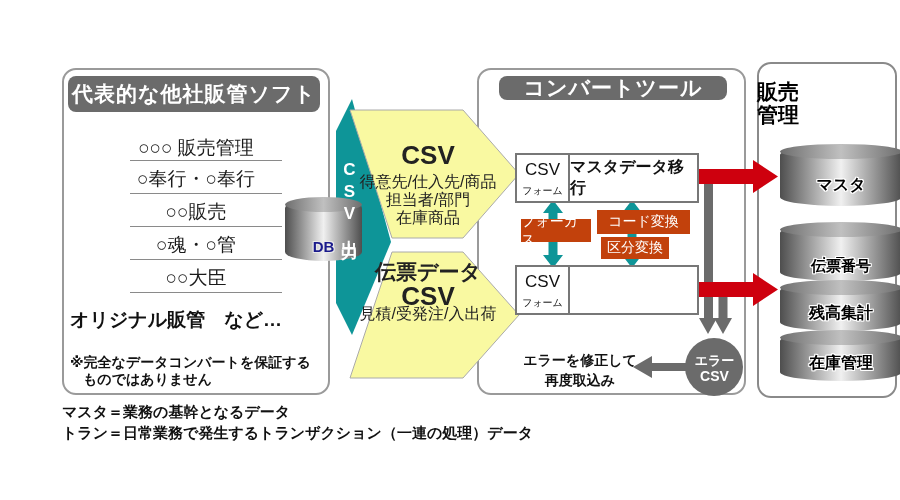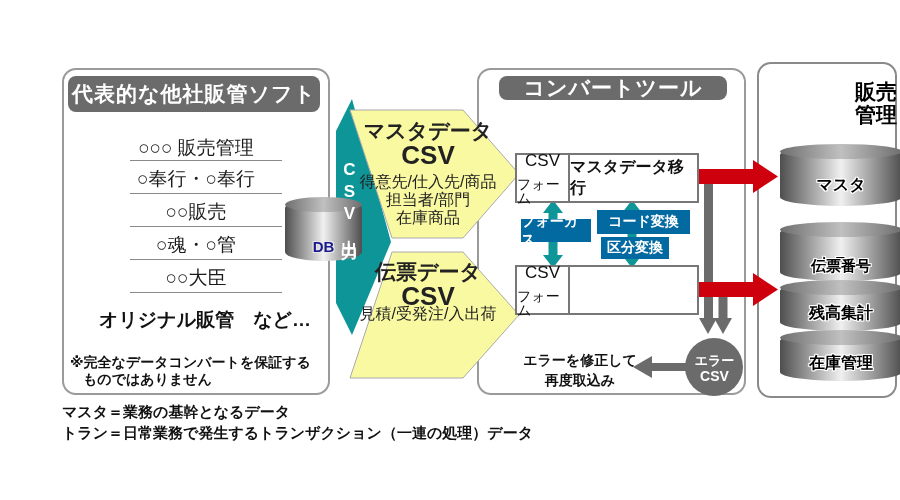--- a/index.html
+++ b/index.html
@@ -11,21 +11,21 @@
   #convert-box{left:477px;top:68px;width:269px;height:327px;}
   #right-box{left:757px;top:62px;width:140px;height:336px;border-color:#8a8a8a;}
   
   .hdr{position:absolute;background:#6b6b6b;border-radius:8px;color:#fff;font-weight:bold;
        display:flex;align-items:center;justify-content:center;letter-spacing:1px;}
   #lp-header{left:68px;top:76px;width:252px;height:36px;font-size:21px;}
   #cv-header{left:499px;top:76px;width:228px;height:24px;font-size:21px;}
   
   .lp-item{position:absolute;left:70px;width:252px;text-align:center;font-size:19px;color:#1a1a1a;}
   .lp-sep{position:absolute;left:130px;width:152px;border-top:1.5px solid #8a8a8a;}
-  #lp-more{position:absolute;left:79px;top:307px;width:252px;text-align:center;font-size:19px;font-weight:bold;}
+  #lp-more{position:absolute;left:70px;top:307px;width:252px;font-size:19px;font-weight:bold;}
   .lp-note{position:absolute;left:70px;width:256px;font-size:14px;font-weight:bold;line-height:16px;}
   
   .cylinder{position:absolute;background:linear-gradient(90deg,#4e4e4e 0%,#f0f0f0 50%,#4e4e4e 100%);
             border-radius:50% / 9px;padding-left:32px;}
   .cylinder::before{content:"";position:absolute;left:0;top:-2px;width:100%;height:15px;border-radius:50%;
             background:linear-gradient(90deg,#6e6e6e 0%,#c0c0c0 50%,#6e6e6e 100%);}
   .cyl-label{position:absolute;left:0;width:100%;text-align:center;font-weight:bold;color:#000;
             text-shadow:-1px -1px 0 #fff,1px -1px 0 #fff,-1px 1px 0 #fff,1px 1px 0 #fff,0 -1px 0 #fff,0 1px 0 #fff,-1px 0 0 #fff,1px 0 0 #fff;}
   #db-cyl{left:285px;top:199px;width:45px;height:62px;}
   #db-cyl .cyl-label{bottom:6px;font-size:15px;color:#1a1a8c;
@@ -43,33 +43,33 @@
   .ya-text{position:absolute;left:358px;width:140px;text-align:center;}
   .ya-title{font-size:21px;font-weight:bold;color:#222;}
   .ya-csv{font-size:26px;font-weight:bold;color:#222;}
   .ya-detail{font-size:16px;color:#222;}
   
   .row-box{position:absolute;left:515px;width:184px;height:50px;background:#fff;border:2px solid #777;
            box-sizing:border-box;display:flex;}
   .cell-form{width:51px;border-right:2px solid #777;display:flex;flex-direction:column;
            align-items:center;justify-content:center;line-height:1;}
   .cell-form .csv{font-size:17px;}
-  .cell-form .form{font-size:14px;margin-top:8px;}
+  .cell-form .form{font-size:10px;margin-top:8px;}
   .cell-label{flex:1;display:flex;align-items:center;justify-content:center;font-weight:bold;font-size:16px;}
   
-  .tag{position:absolute;background:#0369a1;color:#fff;font-weight:bold;
+  .tag{position:absolute;background:#c2410c;color:#fff;font-weight:normal;
        display:flex;align-items:center;justify-content:center;}
   #tag-focus{left:521px;top:219px;width:70px;height:23px;font-size:14px;}
   #tag-code{left:597px;top:210px;width:93px;height:24px;font-size:14px;}
   #tag-kubun{left:601px;top:237px;width:68px;height:22px;font-size:14px;}
   
   .err-note{position:absolute;left:498px;width:164px;text-align:center;font-weight:bold;font-size:14px;}
   .err-csv-text{position:absolute;left:686px;width:57px;text-align:center;color:#fff;font-weight:bold;font-size:13px;}
   
-  #rp-title{position:absolute;left:757px;top:80px;width:140px;text-align:right;
+  #rp-title{position:absolute;left:757px;top:80px;width:140px;text-align:left;
             font-size:21px;font-weight:bold;line-height:23px;color:#000;}
   
   .footnote{position:absolute;left:62px;font-size:15px;font-weight:bold;color:#111;}
 </style>
 </head>
 <body>
 
 <div id="stage">
 
   <div class="panel" id="left-box"></div>
@@ -113,21 +113,20 @@
   <div id="lp-more">オリジナル販管　など…</div>
   <div class="lp-note" style="top:354px;">※完全なデータコンバートを保証する</div>
   <div class="lp-note" style="top:371px;padding-left:13px;">ものではありません</div>
 
   <div class="cylinder" id="db-cyl">
     <div class="cyl-label">DB</div>
   </div>
 
   <div id="csv-out-label">CSV出力</div>
 
-  <div class="ya-text ya-title" style="top:117px;">マスタデータ</div>
   <div class="ya-text ya-csv" style="top:140px;">CSV</div>
   <div class="ya-text ya-detail" style="top:172px;">得意先/仕入先/商品</div>
   <div class="ya-text ya-detail" style="top:190px;">担当者/部門</div>
   <div class="ya-text ya-detail" style="top:208px;">在庫商品</div>
 
   <div class="ya-text ya-title" style="top:258px;">伝票データ</div>
   <div class="ya-text ya-csv" style="top:281px;">CSV</div>
   <div class="ya-text ya-detail" style="top:304px;">見積/受発注/入出荷</div>
 
   <div class="hdr" id="cv-header">コンバートツール</div>

